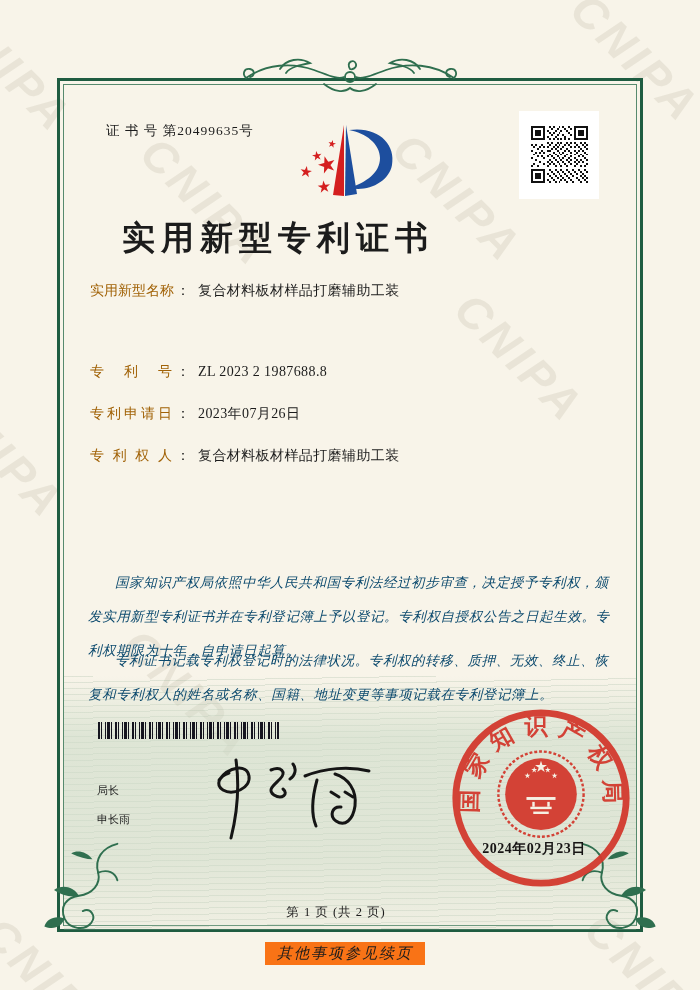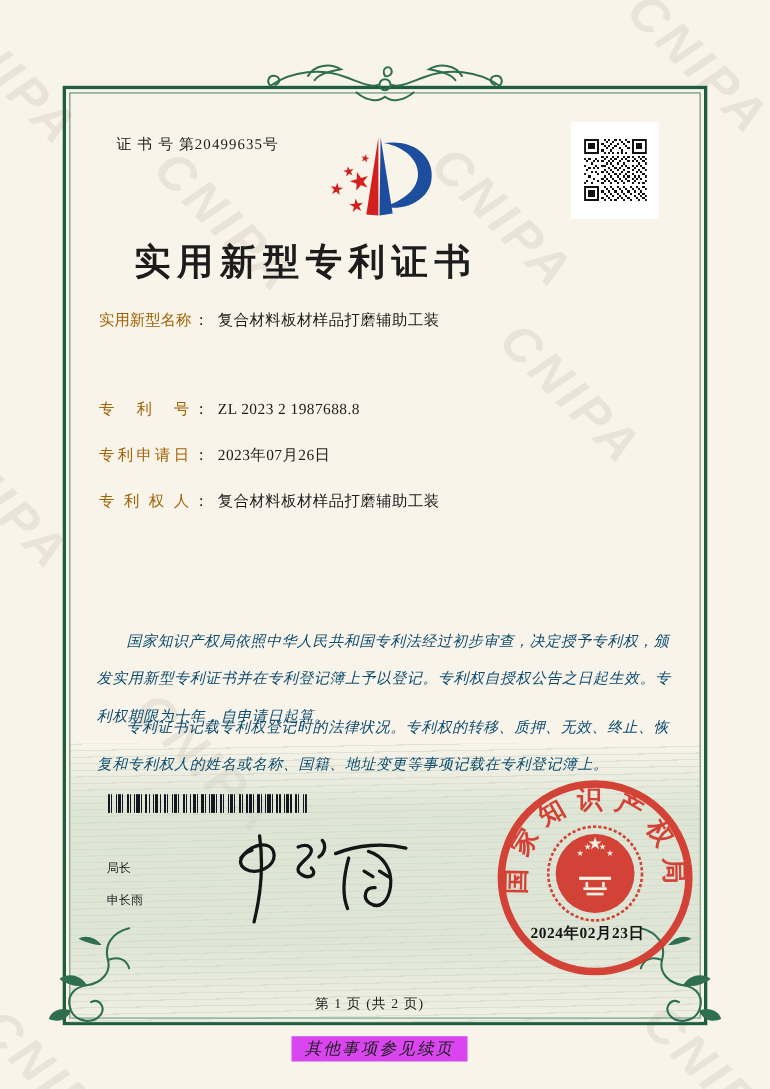--- a/index.html
+++ b/index.html
@@ -34,21 +34,21 @@
           transparent 4px 7px,#15151f 7px 8px,transparent 8px 9px,#15151f 9px 12px,transparent 12px 13px,
           #15151f 13px 14px,transparent 14px 17px);}
   .director{position:absolute;left:97px;top:776px;font-size:11px;line-height:29px;
         font-family:"Liberation Sans","DejaVu Sans",sans-serif;color:#222;}
   .sig{position:absolute;left:205px;top:750px;}
   .seal{position:absolute;left:449px;top:706px;opacity:.95;}
   .sealdate{position:absolute;left:452px;top:840px;width:164px;text-align:center;
         font-size:14px;font-weight:600;letter-spacing:.5px;color:#161414;}
   .pageinfo{position:absolute;top:904px;left:0;width:672px;text-align:center;font-size:12.5px;letter-spacing:1px;}
   .note{position:absolute;top:942px;left:0;width:690px;text-align:center;}
-  .note span{display:inline-block;background:#d946ef;padding:2px 12px;font-size:15px;
+  .note span{display:inline-block;background:#f97316;padding:2px 12px;font-size:15px;
         font-style:italic;letter-spacing:2px;}
   .qrbox{position:absolute;left:519px;top:111px;width:80px;height:88px;background:#ffffff;}
   .qrbox svg{position:absolute;left:12px;top:15px;}
   .logo{position:absolute;left:300px;top:118px;}
   .flourish{position:absolute;left:240px;top:54px;}
   .corner{position:absolute;}
   .corner.bl{left:34px;top:840px;}
   .corner.br{left:578px;top:840px;transform:scaleX(-1);}
 </style>
 </head>

